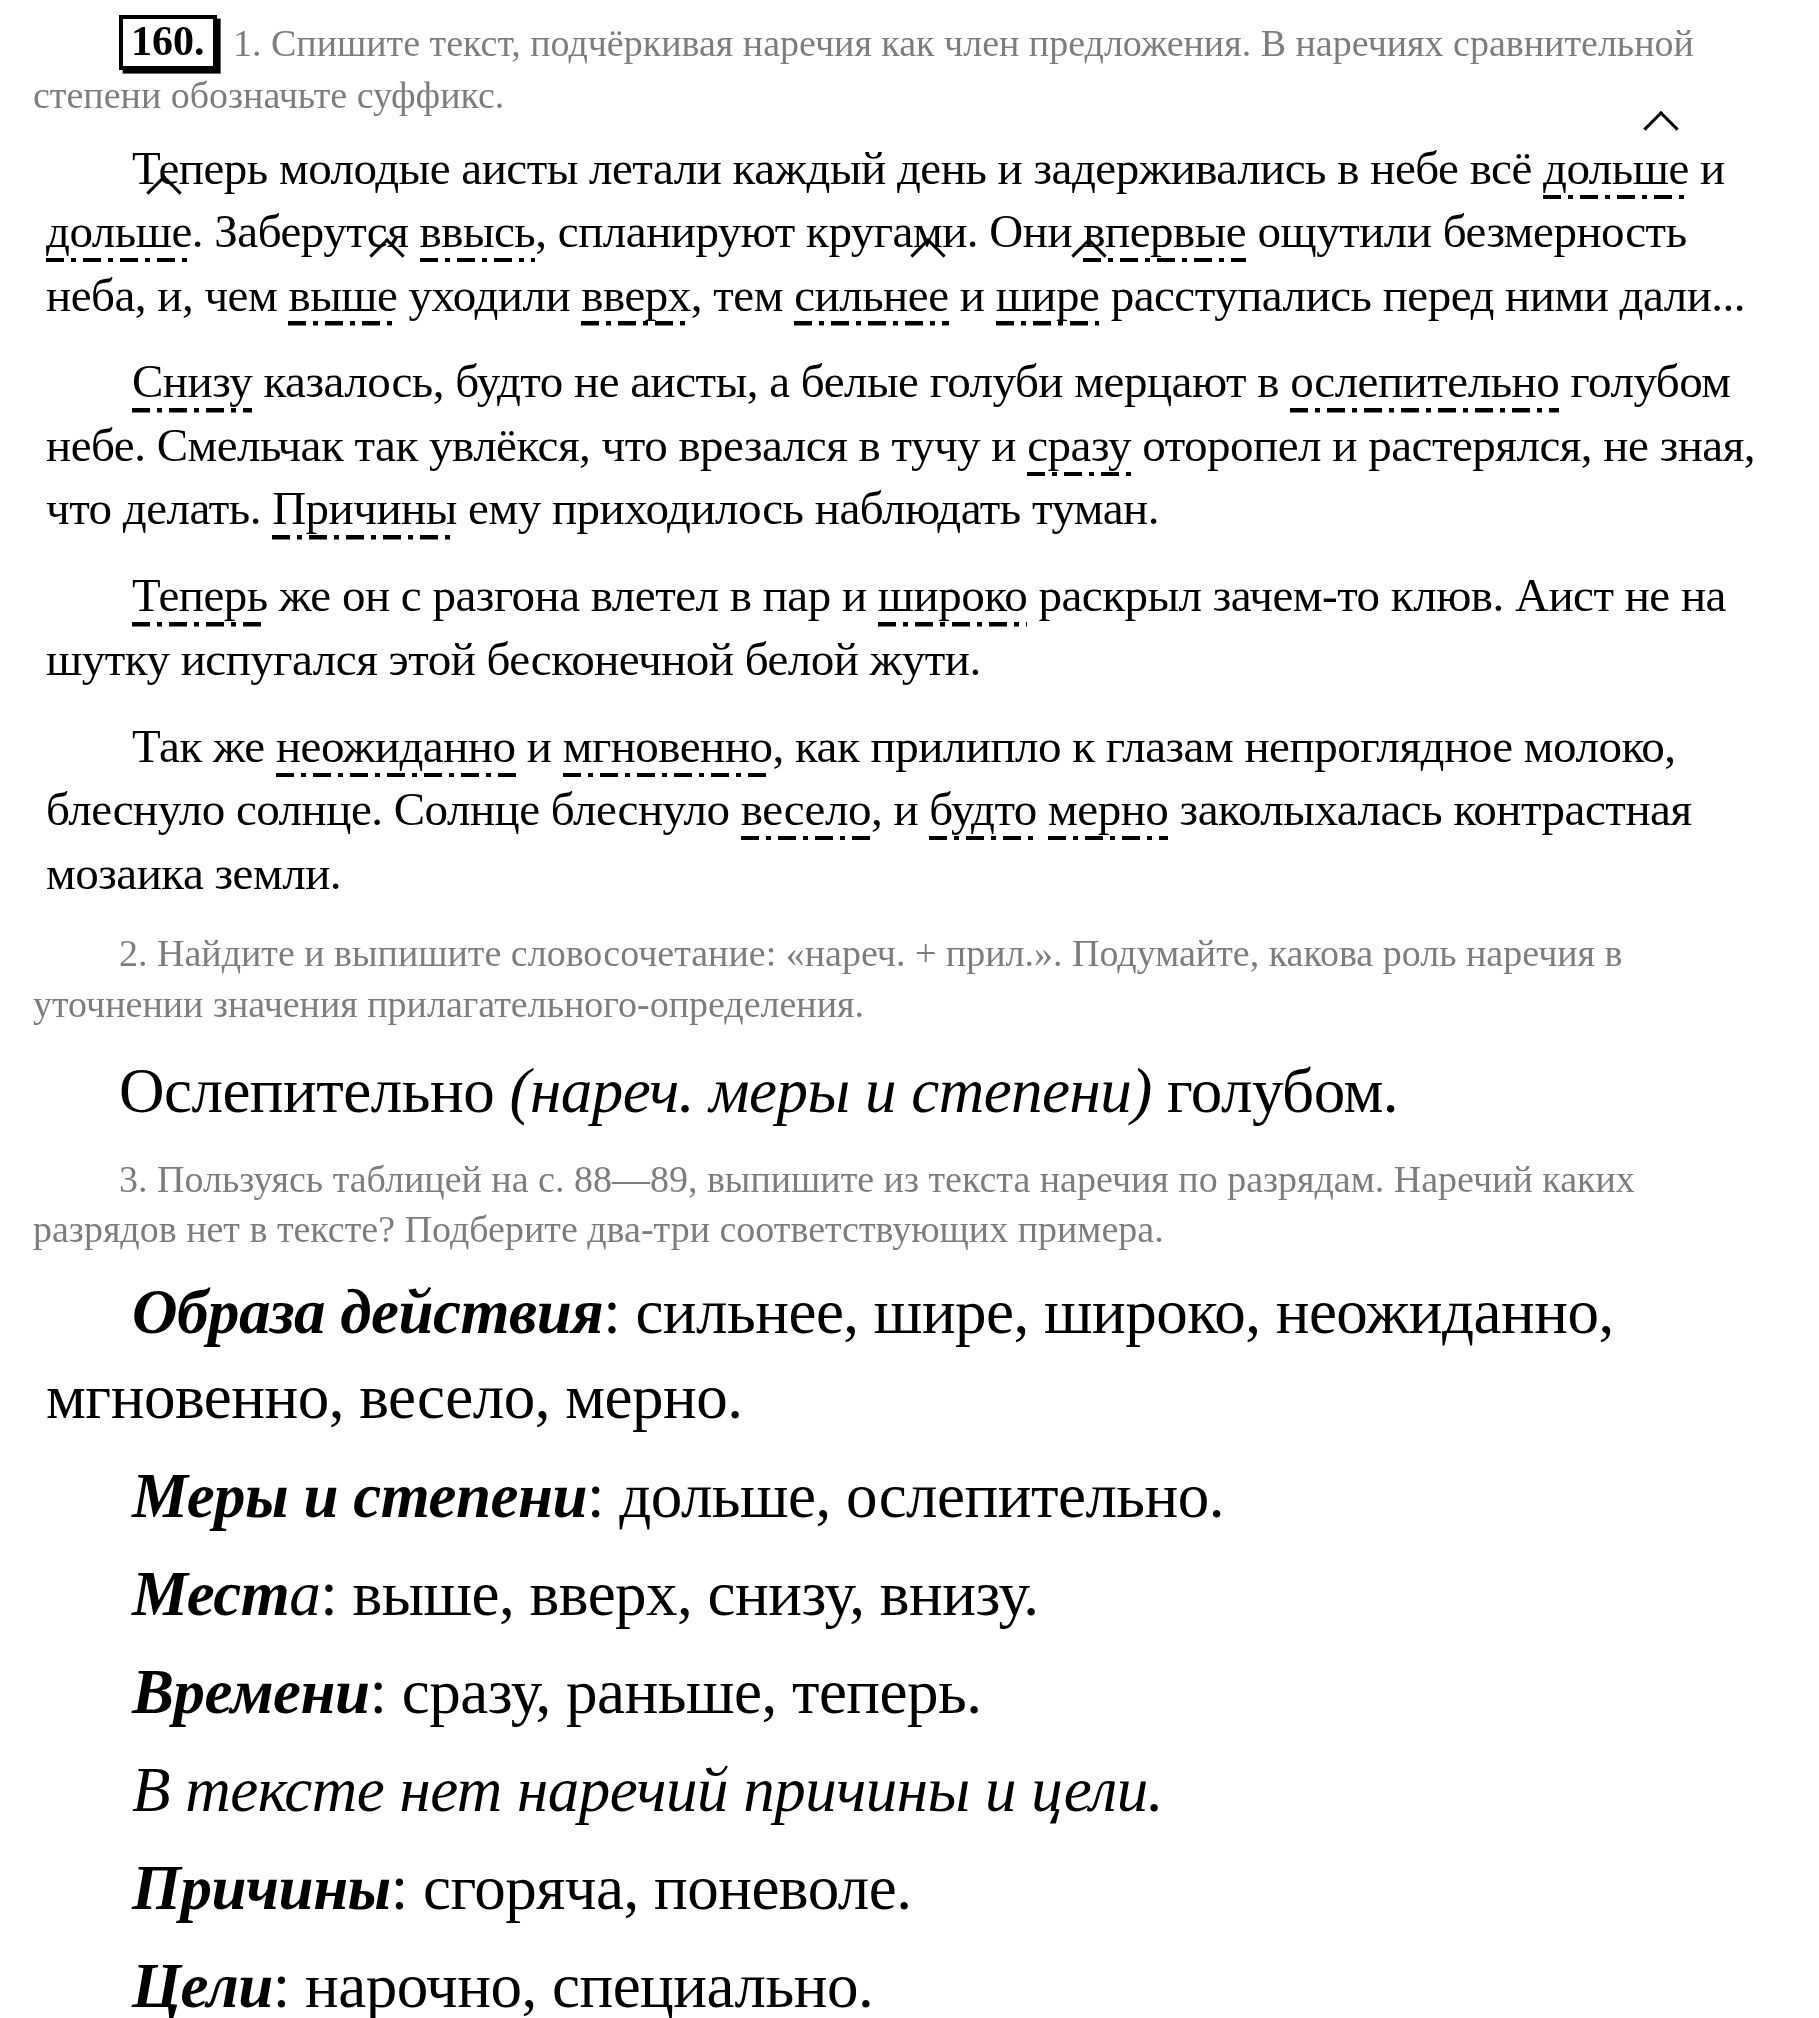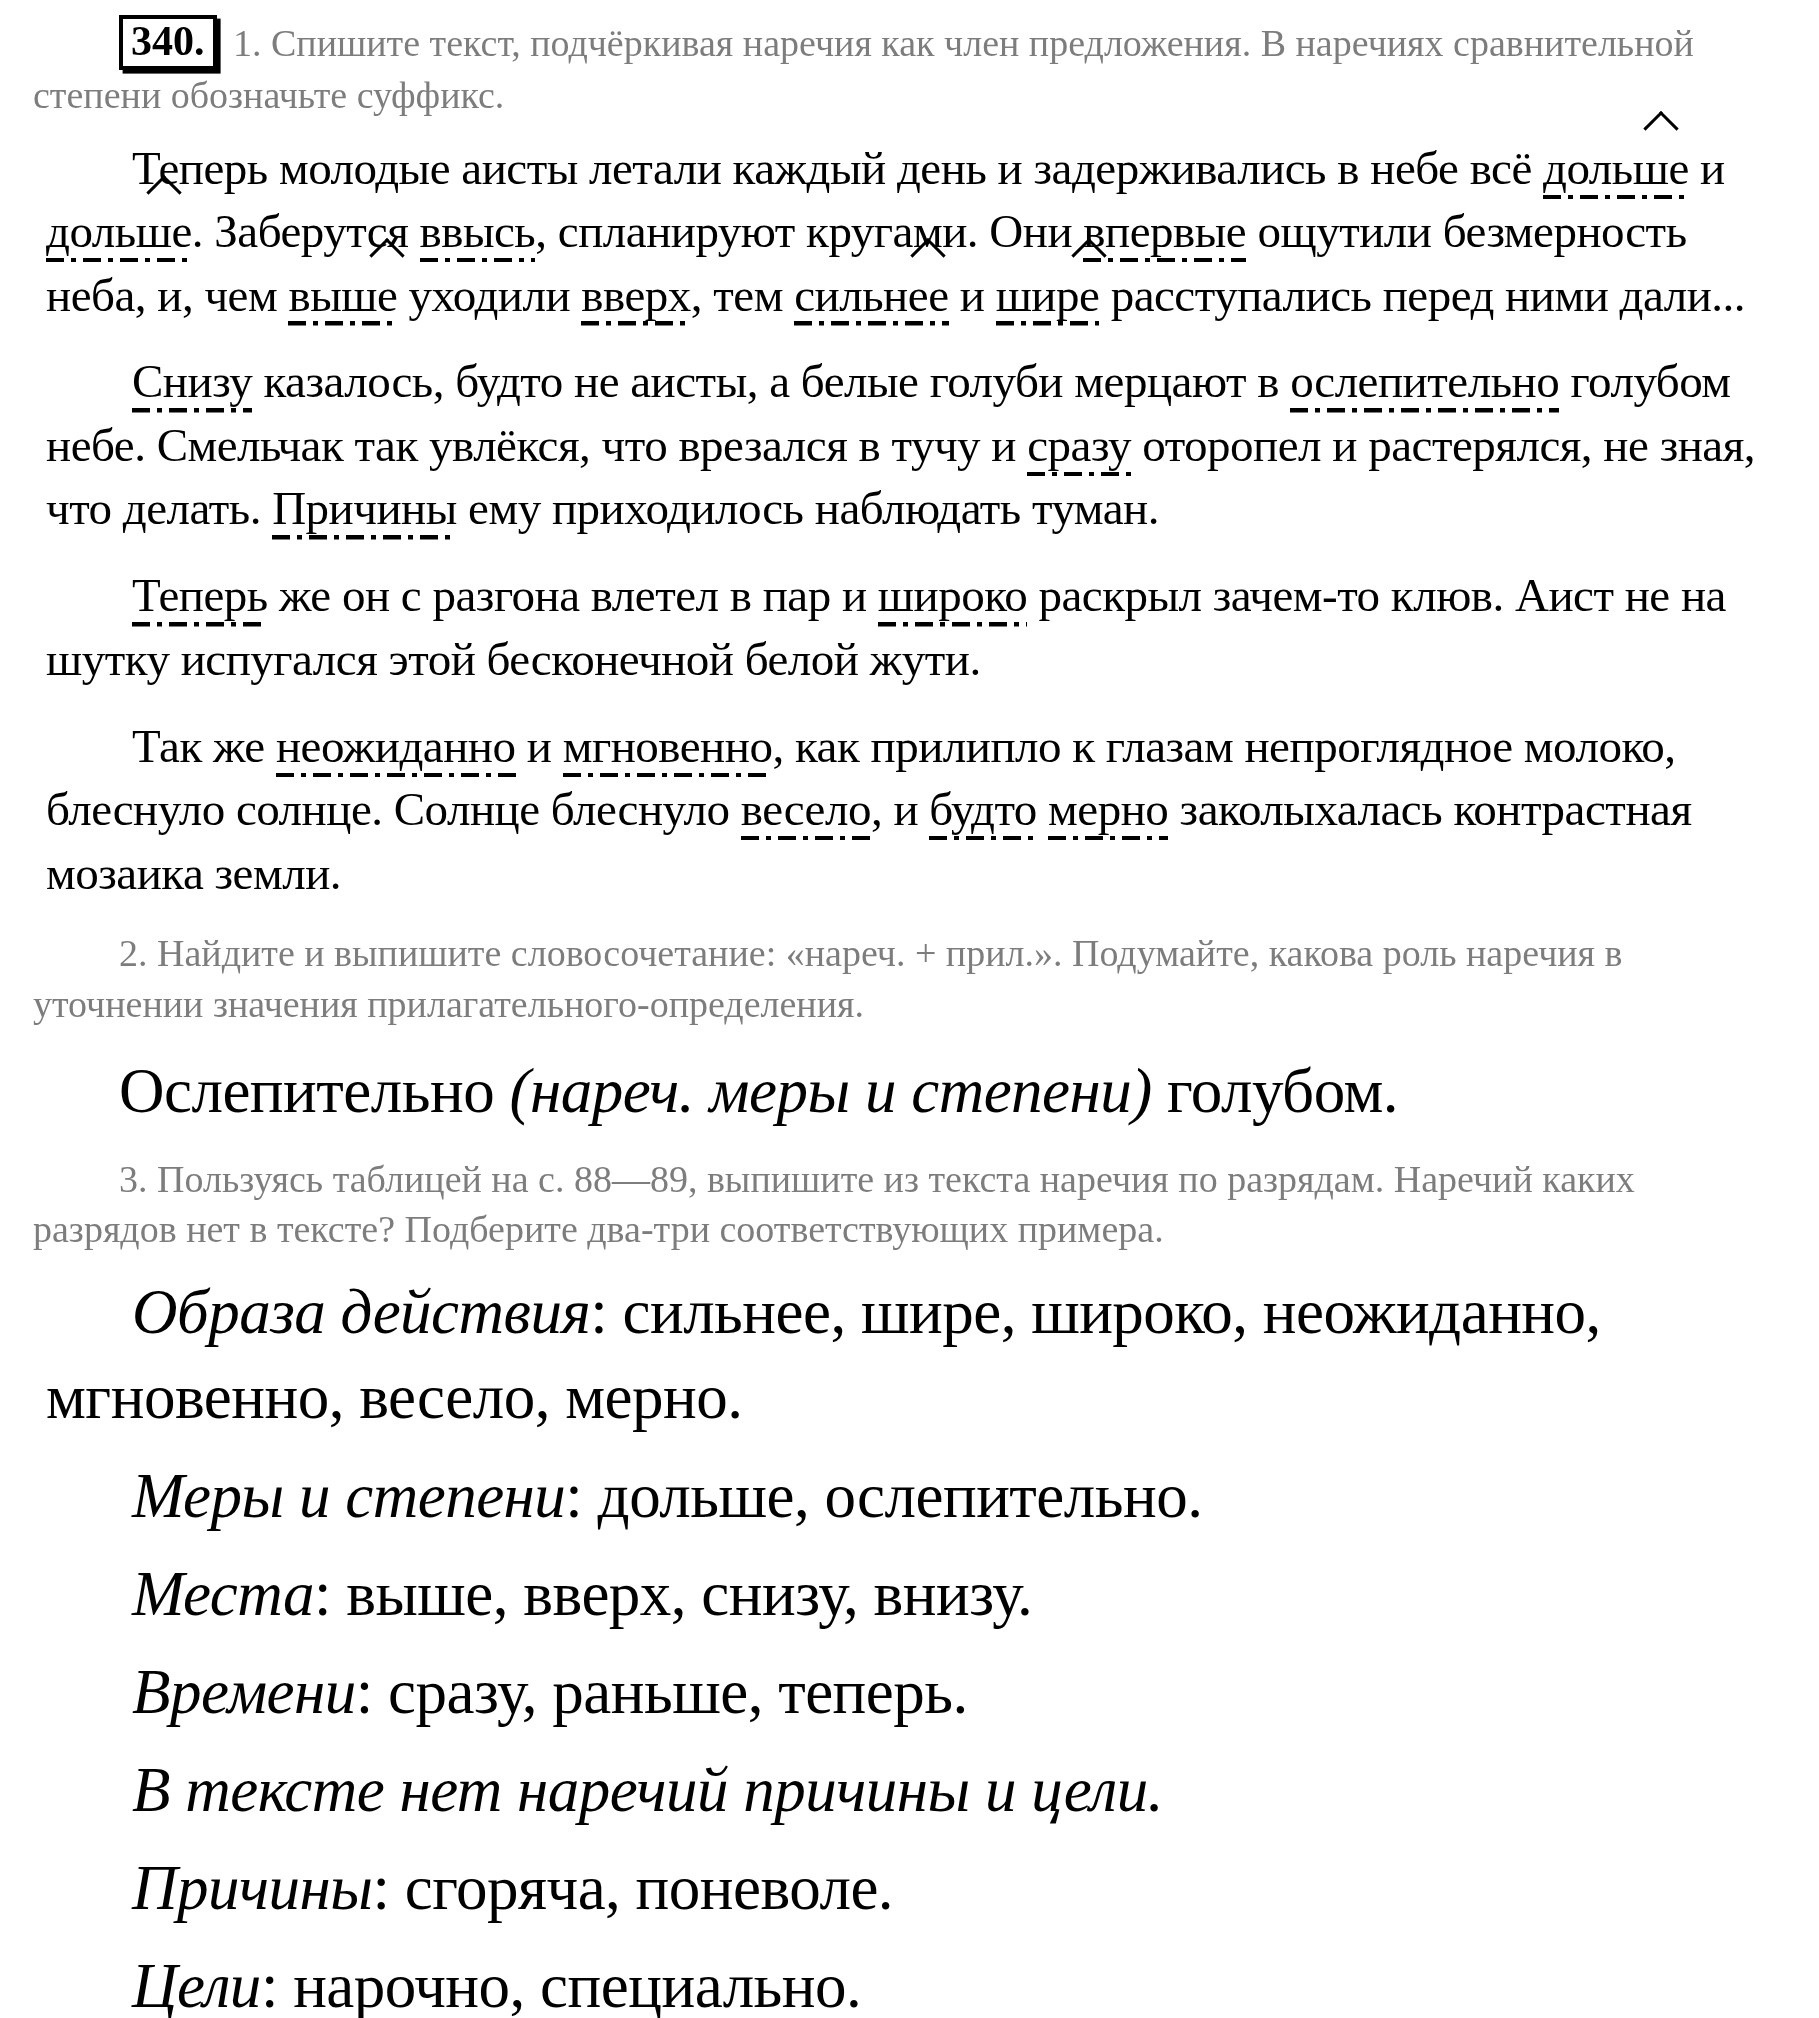--- a/index.html
+++ b/index.html
@@ -70,29 +70,29 @@
     position:absolute;
     left:50%;
     top:-0.54em;
     width:0.46em;
     height:0.46em;
     border-top:3.6px solid #000;
     border-left:3.6px solid #000;
     transform:translateX(-50%) rotate(45deg);
   }
   .st-i{font-style:italic;}
-  .st-bi{font-style:italic;font-weight:normal;}
+  .st-bi{font-style:italic;font-weight:bold;}
 </style>
 </head>
 <body>
 
 <div class="page">
 
   <p class="task first">
-    <span class="numbox">340.</span><span>1. Спишите текст, подчёркивая наречия как член предложения. В наречиях сравнительной степени обозначьте суффикс.</span>
+    <span class="numbox">160.</span><span>1. Спишите текст, подчёркивая наречия как член предложения. В наречиях сравнительной степени обозначьте суффикс.</span>
   </p>
 
   <div>
       <p class="bt"><span>Теперь молодые аисты летали каждый день и задерживались в небе всё </span><span class="u">доль<span class="sfx">ше</span></span><span> и </span><span class="u">доль<span class="sfx">ше</span></span><span>. Заберутся </span><span class="u">ввысь</span><span>, спланируют кругами. Они </span><span class="u">впервые</span><span> ощутили безмерность неба, и, чем </span><span class="u">выш<span class="sfx">е</span></span><span> уходили </span><span class="u">вверх</span><span>, тем </span><span class="u">сильн<span class="sfx">ее</span></span><span> и </span><span class="u">шир<span class="sfx">е</span></span><span> расступались перед ними дали...</span></p>
       <p class="bt"><span class="u">Снизу</span><span> казалось, будто не аисты, а белые голуби мерцают в </span><span class="u">ослепительно</span><span> голубом небе. Смельчак так увлёкся, что врезался в тучу и </span><span class="u">сразу</span><span> оторопел и растерялся, не зная, что делать. </span><span class="u">Причины</span><span> ему приходилось наблюдать туман.</span></p>
       <p class="bt"><span class="u">Теперь</span><span> же он с разгона влетел в пар и </span><span class="u">широко</span><span> раскрыл зачем-то клюв. Аист не на шутку испугался этой бесконечной белой жути.</span></p>
       <p class="bt"><span>Так же </span><span class="u">неожиданно</span><span> и </span><span class="u">мгновенно</span><span>, как прилипло к глазам непроглядное молоко, блеснуло солнце. Солнце блеснуло </span><span class="u">весело</span><span>, и </span><span class="u">будто</span><span> </span><span class="u">мерно</span><span> заколыхалась контрастная мозаика земли.</span></p>
     </div>
 
   <p class="task">2. Найдите и выпишите словосочетание: «нареч. + прил.». Подумайте, какова роль наречия в уточнении значения прилагательного-определения.</p>

